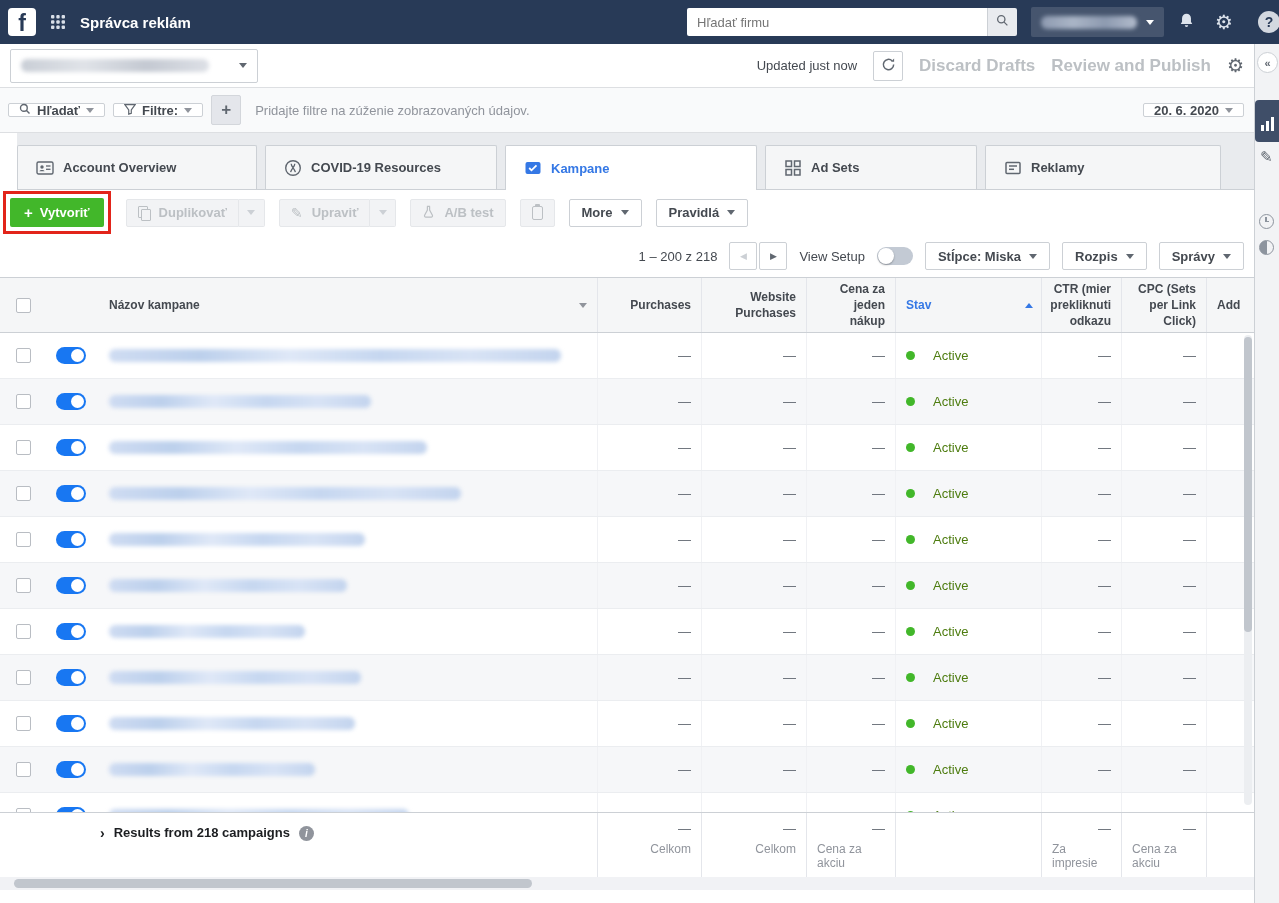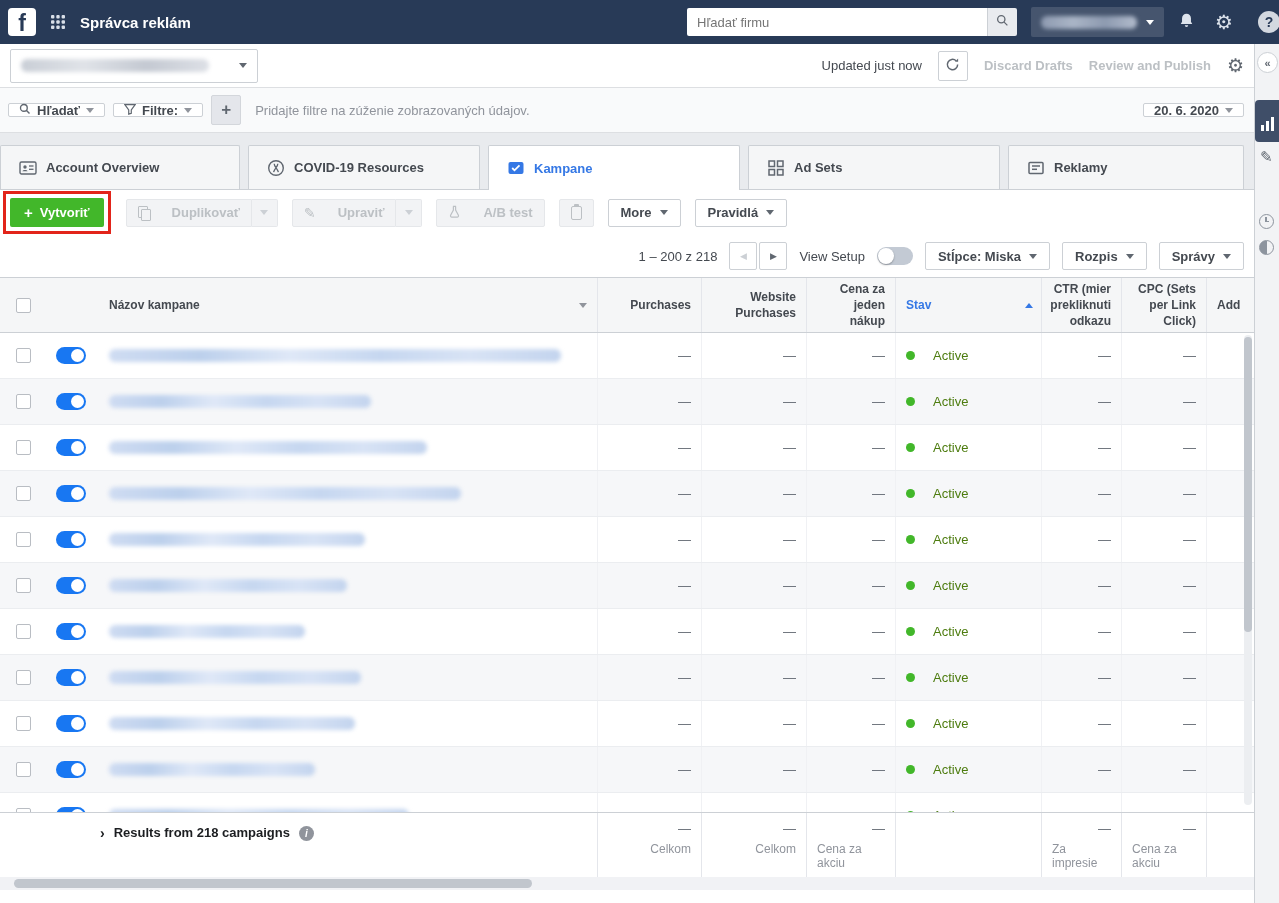--- a/index.html
+++ b/index.html
@@ -65,21 +65,21 @@
     background: #fff; display: flex; align-items: center; padding: 0 10px; color: #606770;
   }
   .blur-select { width: 188px; height: 13px; background: linear-gradient(90deg,#c9ced6,#e0e3e8,#c4c9d2,#dde0e6); }
   .account-select .caret { margin-left: auto; }
   .ab-right { margin-left: auto; display: flex; align-items: center; gap: 16px; }
   .updated { color: #444950; }
   .icon-btn {
     width: 30px; height: 30px; border: 1px solid #ccd0d5; border-radius: 2px;
     background: #fff; display: flex; align-items: center; justify-content: center; color: #606770;
   }
-  .disabled-link { font-weight: bold; color: #bcc0c4; background: none; border: none; font-size: 13px; }
+  .disabled-link { font-weight: bold; color: #bcc0c4; background: none; border: none; font-size: 17px; }
   .gear-plain { background: none; border: none; color: #606770; font-size: 19px; line-height: 1; }
 
   
   .filter-bar {
     left: 0; top: 88px; width: 1254px; height: 45px; background: #f9fafb;
     border-bottom: 1px solid #dddfe2; display: flex; align-items: center;
     padding: 0 8px; gap: 8px;
   }
   .fbtn {
     height: 14px; border: 1px solid #ccd0d5; border-radius: 2px; background: #fff;
@@ -90,55 +90,55 @@
   .add-filter-btn {
     width: 30px; height: 30px; background: #e4e6eb; border: 1px solid #d3d6db;
     border-radius: 2px; color: #606770; font-size: 17px; font-weight: bold;
     display: flex; align-items: center; justify-content: center;
   }
   .filter-placeholder { color: #90949c; margin-left: 6px; }
   .date-btn { margin-left: auto; margin-right: 2px; }
 
   
   .tabs-band {
-    left: 0; top: 133px; width: 1254px; height: 57px; background: #e9ebee;
+    left: 17px; top: 133px; width: 1254px; height: 57px; background: #e9ebee;
     border-bottom: 1px solid #ccd0d5; display: flex; align-items: flex-end;
   }
   .tab {
     height: 44px; display: flex; align-items: center; gap: 9px; padding: 0 18px;
     background: #f5f6f7; border: 1px solid #ccd0d5; border-bottom: none;
     border-radius: 2px 2px 0 0; font-size: 13px; font-weight: bold; color: #444950;
     margin-right: 8px; flex: 0 0 auto;
   }
   .tab .ticon { color: #606770; display: flex; }
   .tab.active { background: #fff; color: #3578e5; height: 45px; margin-bottom: -1px; z-index: 2; }
   .tab.active .ticon { color: #3578e5; }
   .tab-ao { width: 240px; } .tab-covid { width: 232px; } .tab-camp { width: 252px; }
-  .tab-adsets { width: 252px; } .tab-ads { width: 236px; }
+  .tab-adsets { width: 212px; } .tab-ads { width: 236px; }
 
   
   .toolbar {
     left: 0; top: 190px; width: 1254px; height: 45px; background: #fff;
     display: flex; align-items: center; padding: 0 10px; gap: 14px;
   }
   .create-wrap { position: relative; margin-right: 8px; }
   .btn-create {
     height: 29px; background: #42b72a; border: none; border-radius: 2px; color: #fff;
     font-weight: bold; font-size: 13px; display: flex; align-items: center; gap: 7px;
     padding: 0 14px; font-family: inherit;
   }
   .plus-glyph { font-size: 15px; font-weight: bold; line-height: 1; }
   .annotation {
     position: absolute; left: -7px; top: -7px; right: -7px; bottom: -7px;
     border: 3px solid #e2241a; pointer-events: none;
   }
   .btn-group { display: flex; }
   .btn-dis {
     height: 28px; background: #f2f3f5; border: 1px solid #e5e7ea; color: #bcc0c4;
-    font-size: 13px; font-weight: bold; display: flex; align-items: center; gap: 22px;
+    font-size: 13px; font-weight: bold; display: flex; align-items: center; gap: 9px;
     padding: 0 11px; border-radius: 2px; font-family: inherit;
   }
   .btn-dis.seg-l { border-radius: 2px 0 0 2px; }
   .btn-dis-caret {
     width: 26px; height: 28px; background: #f2f3f5; border: 1px solid #e5e7ea;
     border-left: none; border-radius: 0 2px 2px 0; display: flex; align-items: center;
     justify-content: center; color: #ccd0d5;
   }
   .btn-plain {
     height: 28px; background: #fff; border: 1px solid #ccd0d5; border-radius: 2px;

